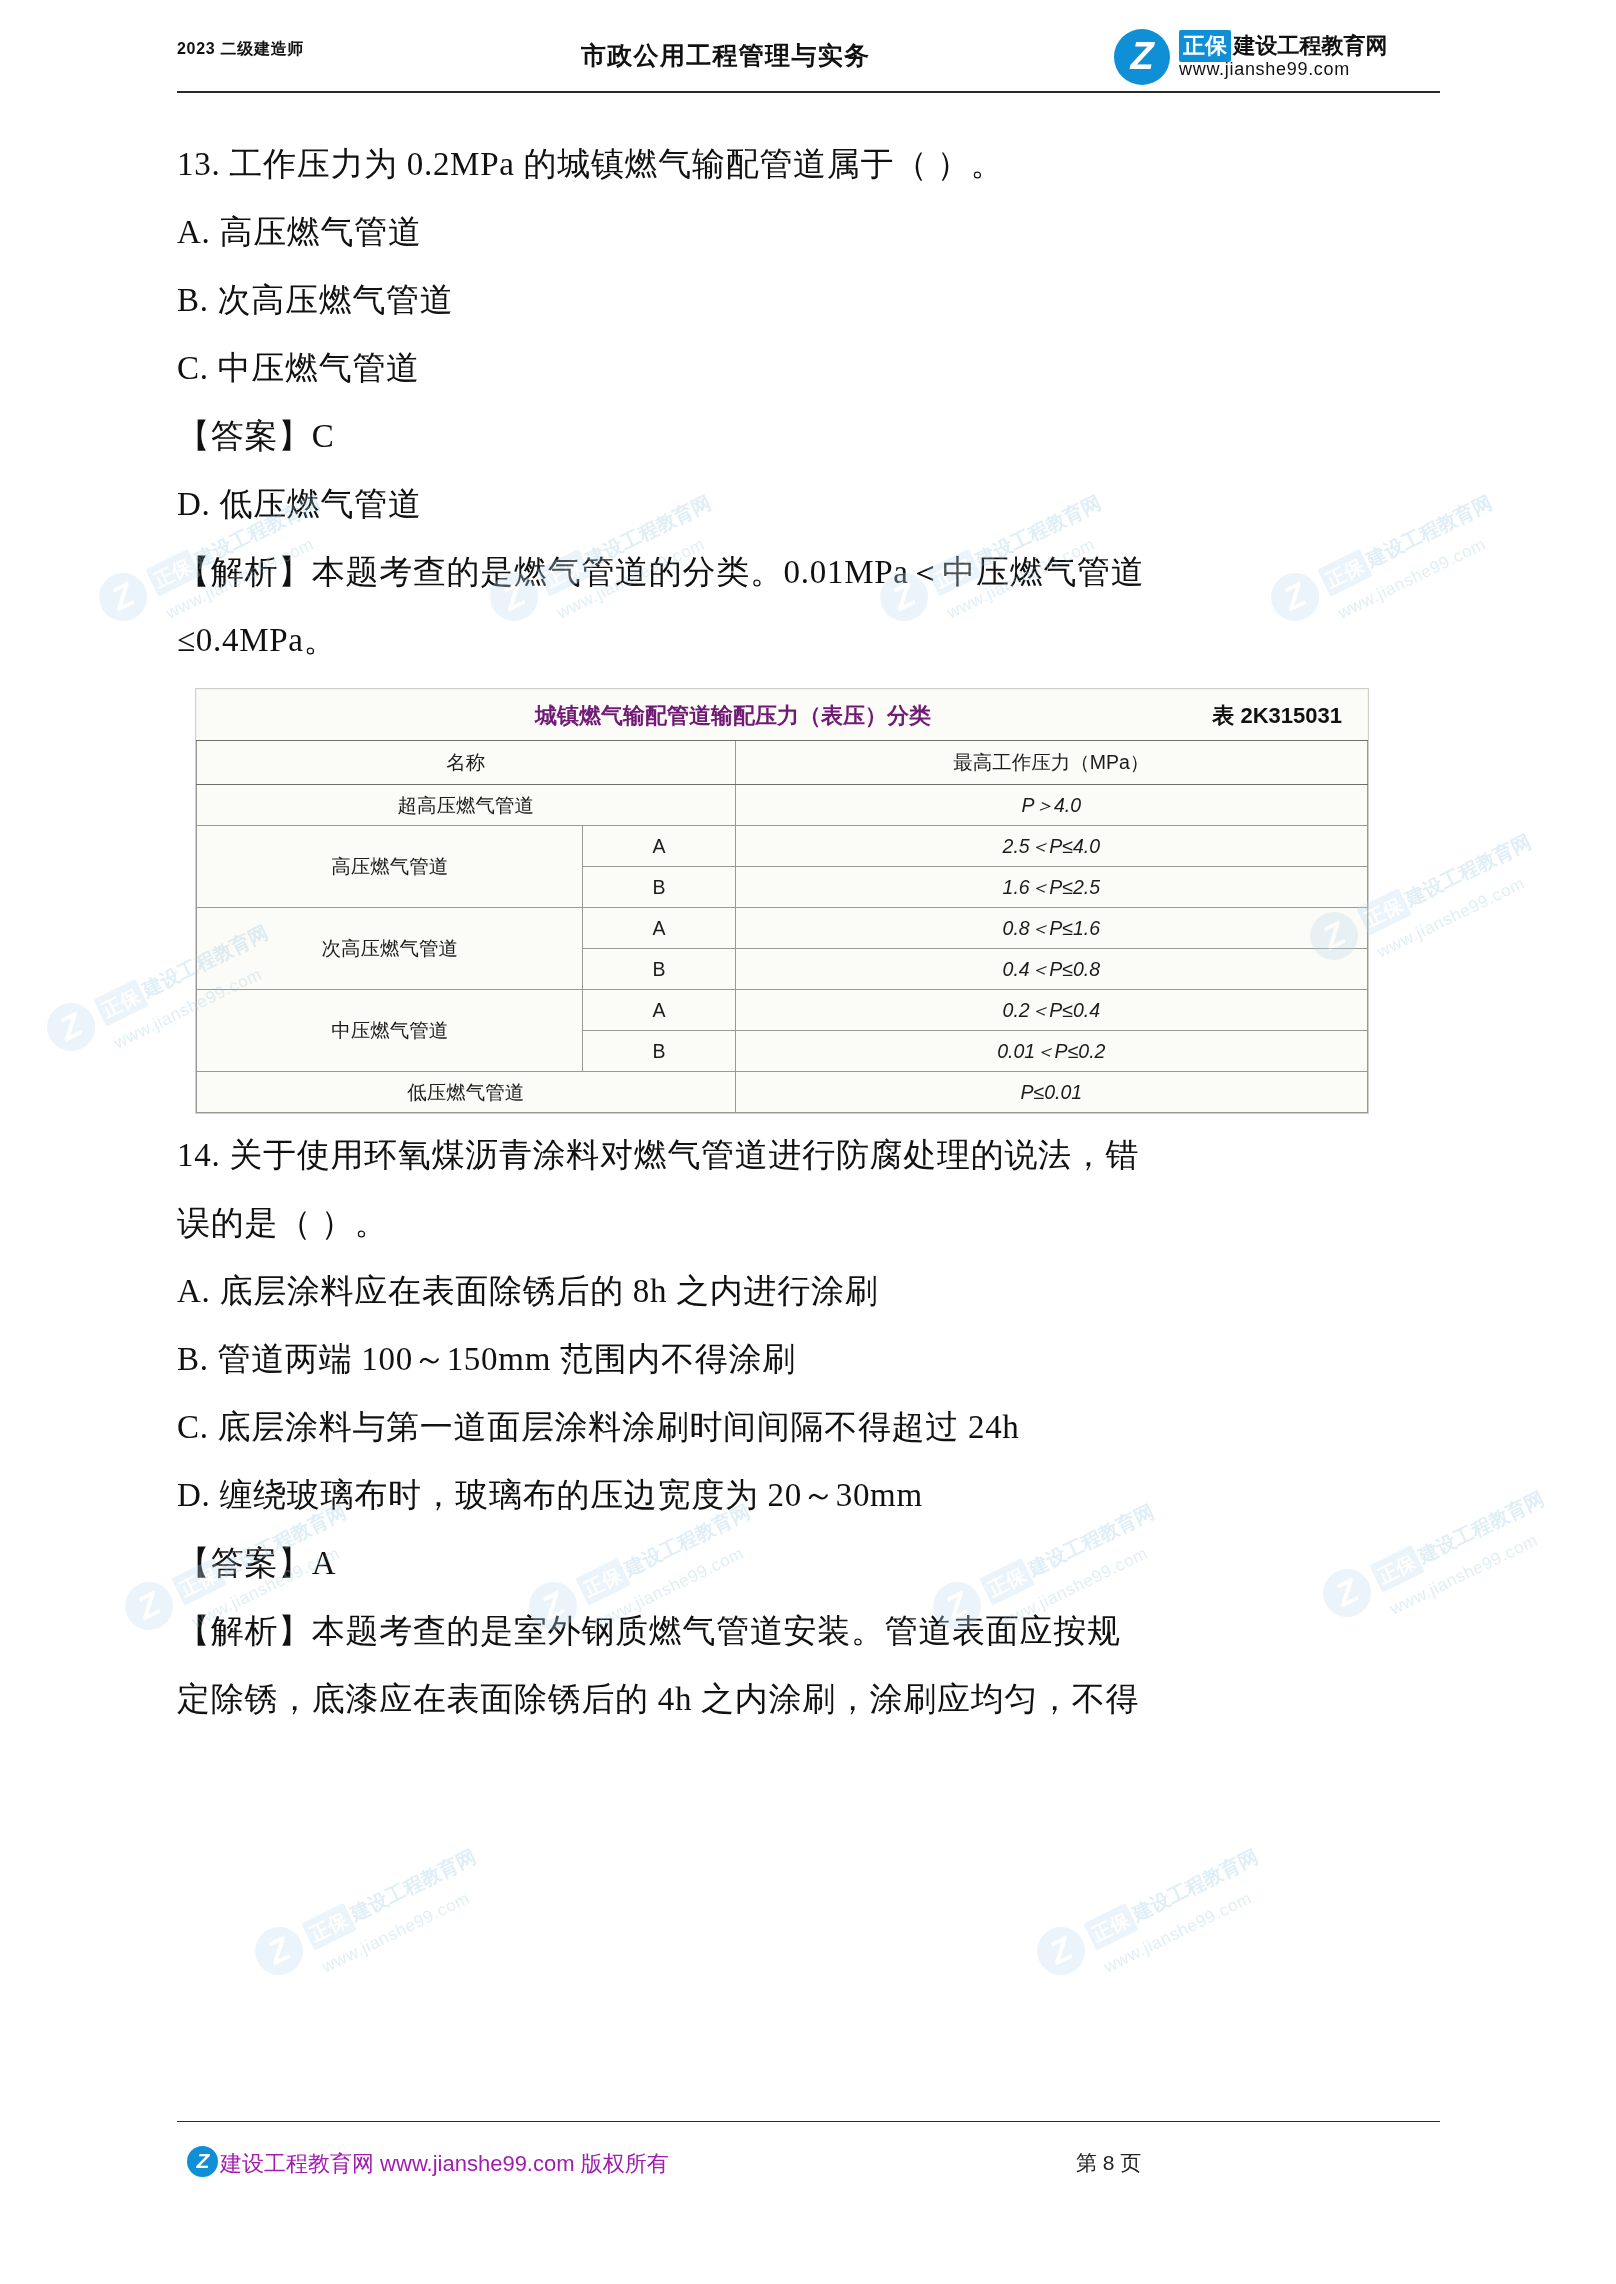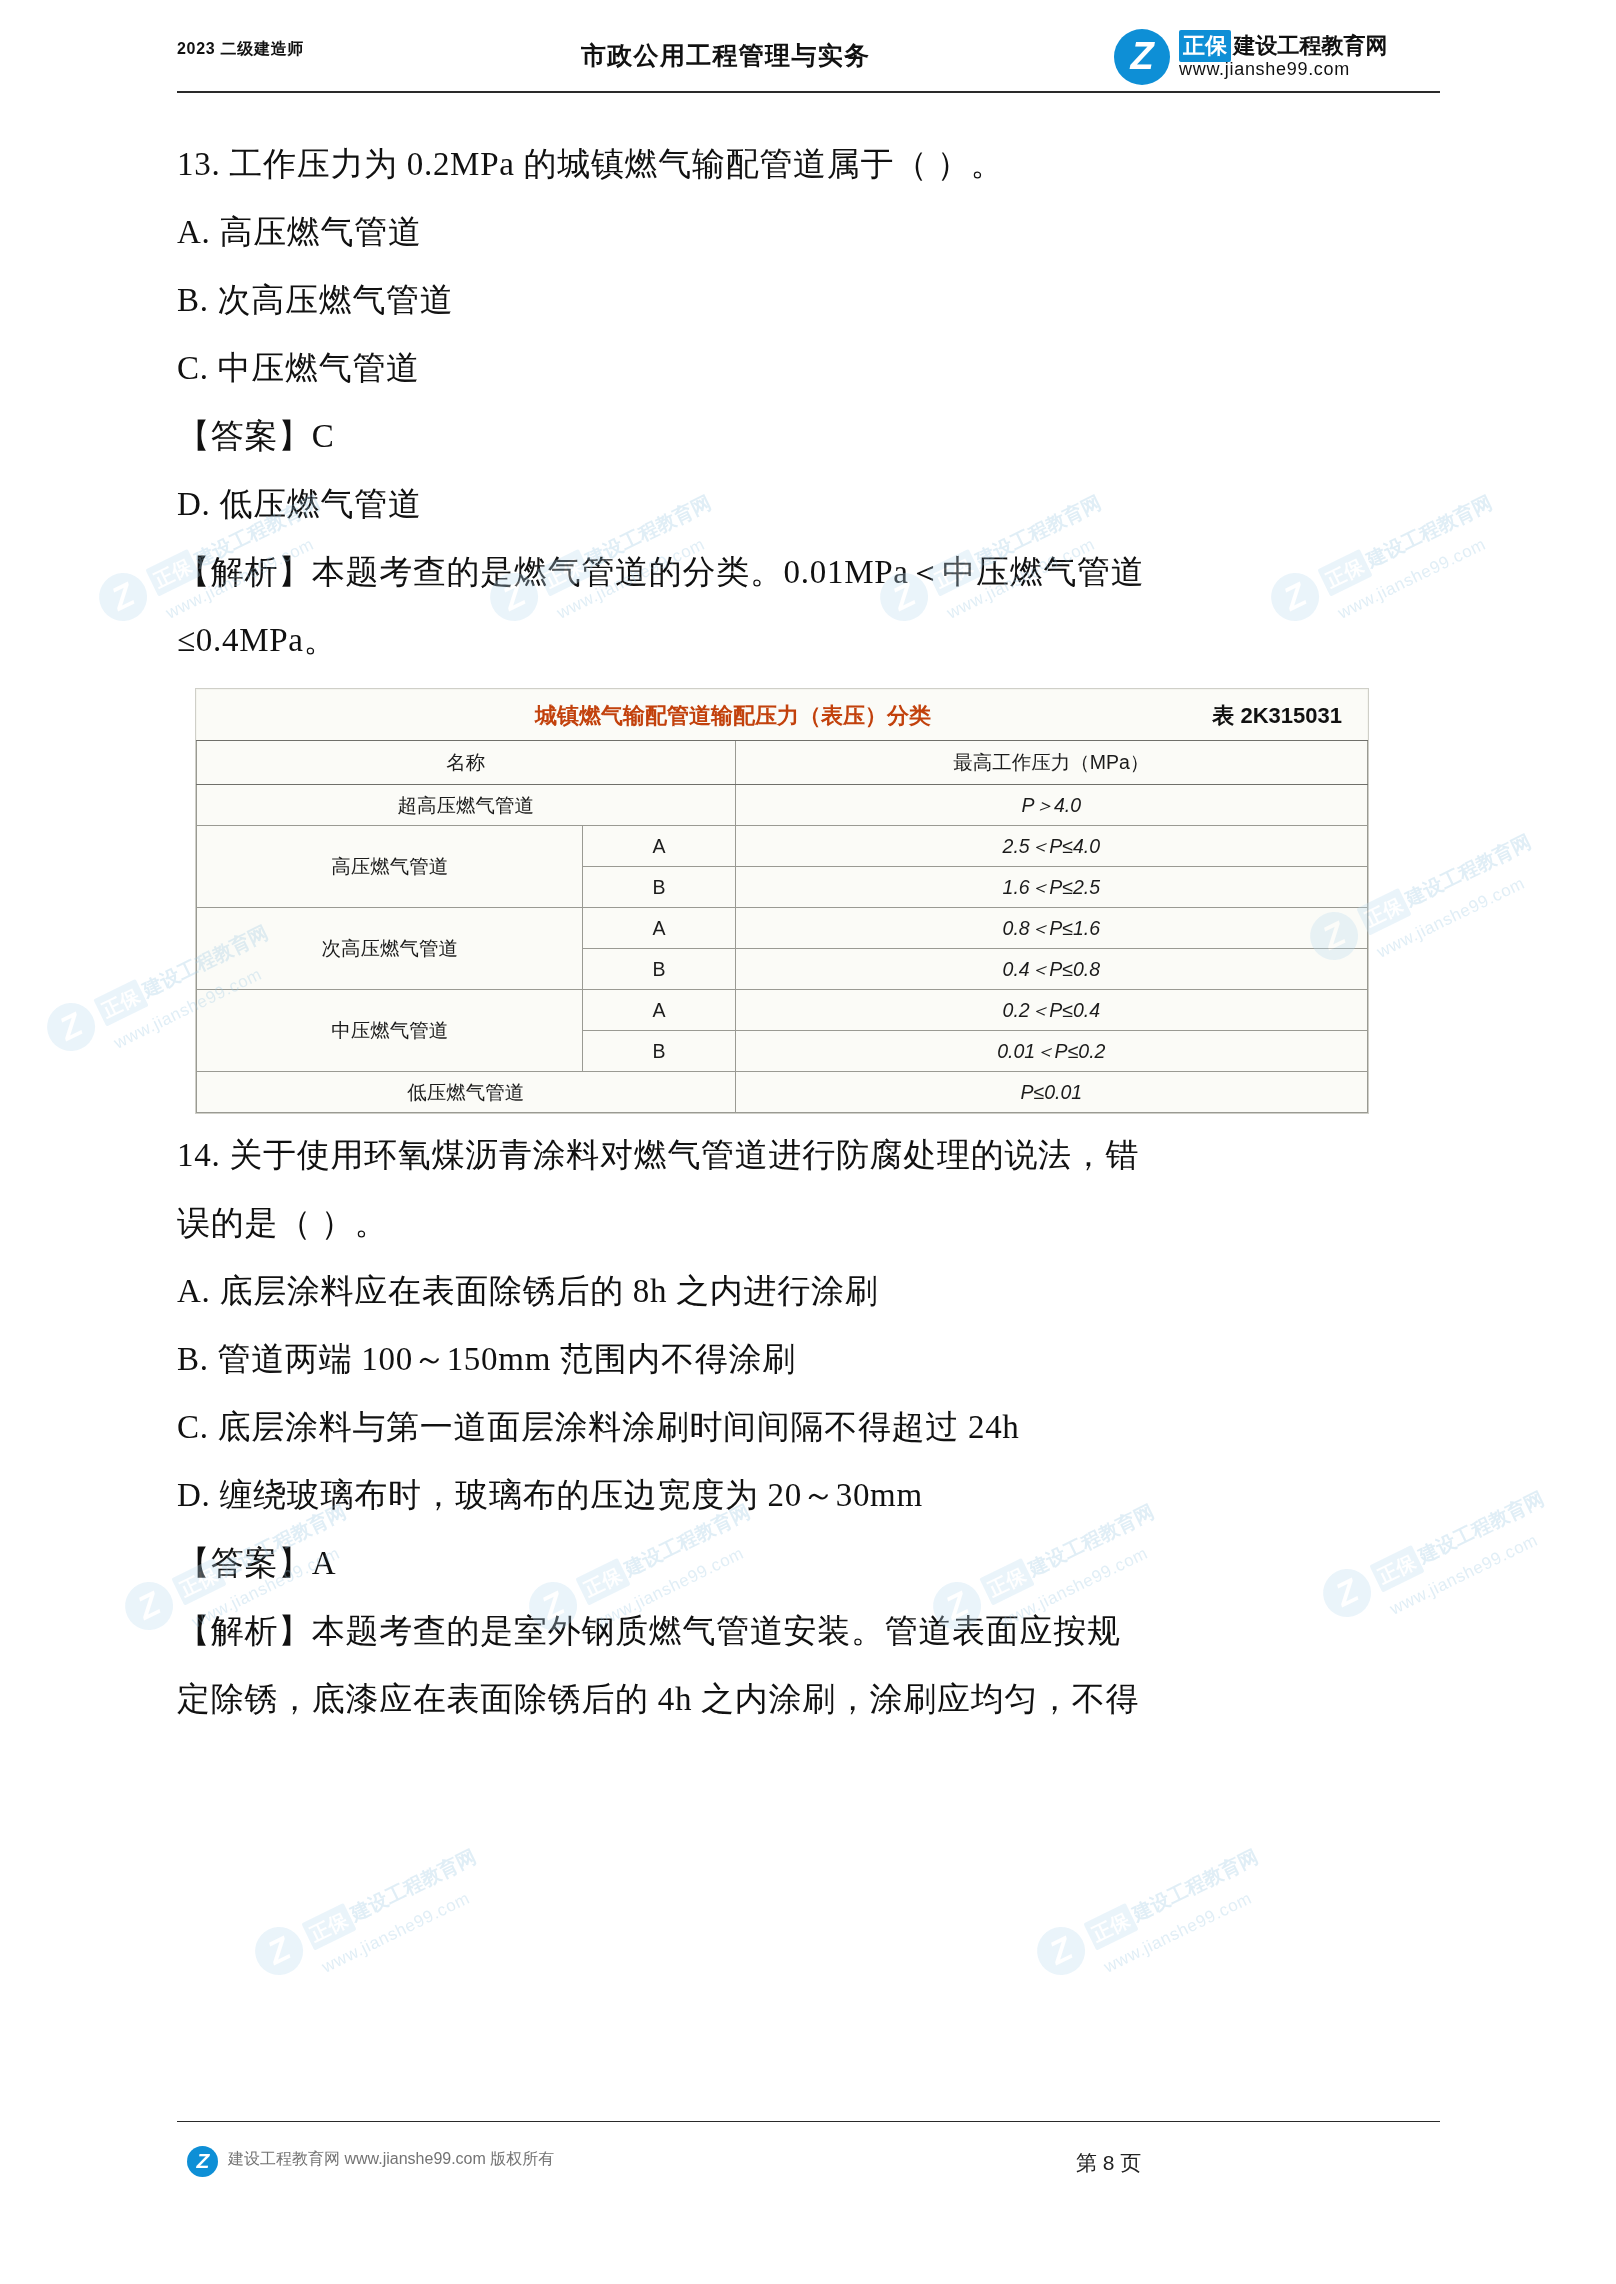--- a/index.html
+++ b/index.html
@@ -146,21 +146,21 @@
     height: 51px;
     border-bottom: 1.3px solid #6f6f6a;
   }
   .tbl-title {
     position: absolute;
     left: 339px;
     top: 11.7px;
     font-family: "Liberation Sans", sans-serif;
     font-weight: bold;
     font-size: 22px;
-    color: #c2410c;
+    color: #701a75;
     white-space: nowrap;
   }
   .tbl-number {
     position: absolute;
     right: 26px;
     top: 11.7px;
     font-family: "Liberation Sans", sans-serif;
     font-weight: bold;
     font-size: 22px;
     color: #111;
@@ -222,25 +222,25 @@
     color: #fff;
     font-family: "Liberation Sans", sans-serif;
     font-size: 21px;
     font-weight: bold;
     font-style: italic;
     line-height: 1;
     transform: translateY(-0.7px);
   }
   .footer-text {
     position: absolute;
-    left: 51px;
+    left: 43px;
     top: 6.5px;
     font-family: "Liberation Sans", sans-serif;
-    font-size: 16px;
-    color: #737373;
+    font-size: 22px;
+    color: #a21caf;
     white-space: nowrap;
   }
   .footer-page {
     position: absolute;
     left: 899px;
     top: 6.5px;
     font-family: "Liberation Sans", sans-serif;
     font-size: 21px;
     color: #222;
     white-space: nowrap;

